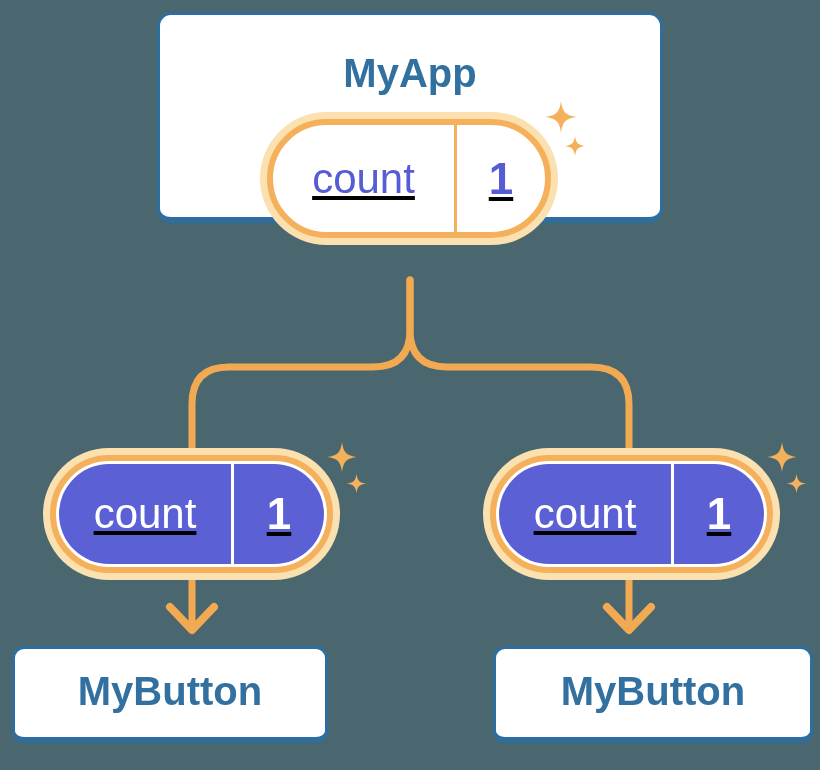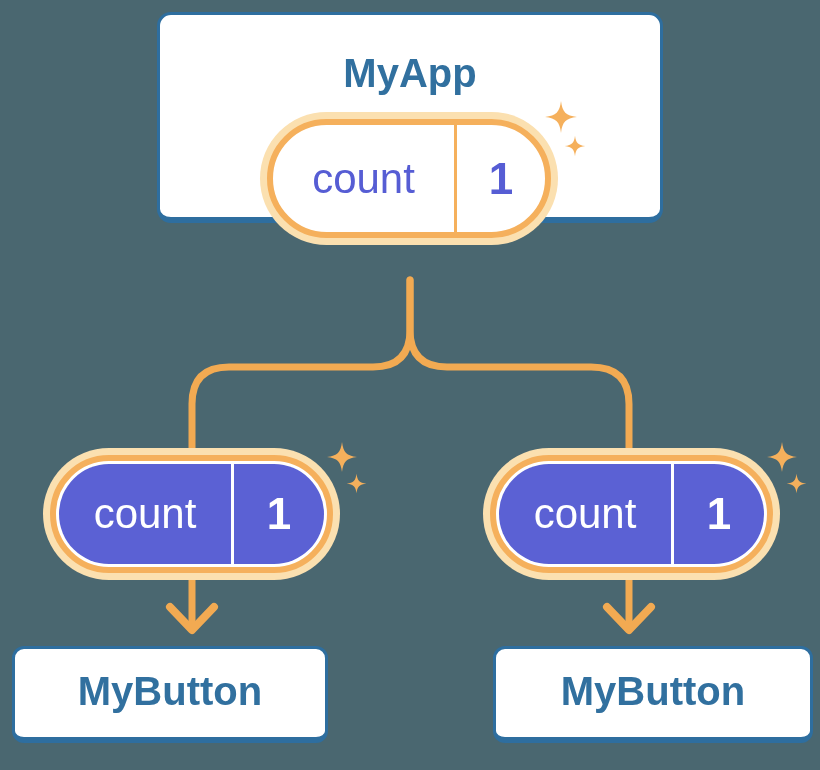--- a/index.html
+++ b/index.html
@@ -72,20 +72,21 @@
     padding: 7px;
     z-index: 3;
   }
   .pill-ring {
     width: 100%; height: 100%;
     border: 6px solid var(--orange-ring);
     border-radius: 70px;
     background: var(--white);
     overflow: hidden;
     display: flex;
+    text-decoration: underline;
   }
   .pill-top { left: 260px; top: 112px; width: 298px; height: 133px; }
 
   .pill-top .cell {
     display: flex; align-items: center; justify-content: center;
     height: 100%;
   }
   .cell.label { width: 181px; font-size: 42px; color: var(--indigo-text); }
   .cell.value { flex: 1; font-size: 44px; font-weight: 700; color: var(--indigo-text); }
   .divider-top { width: 3px; height: 100%; background: var(--orange-ring); }

